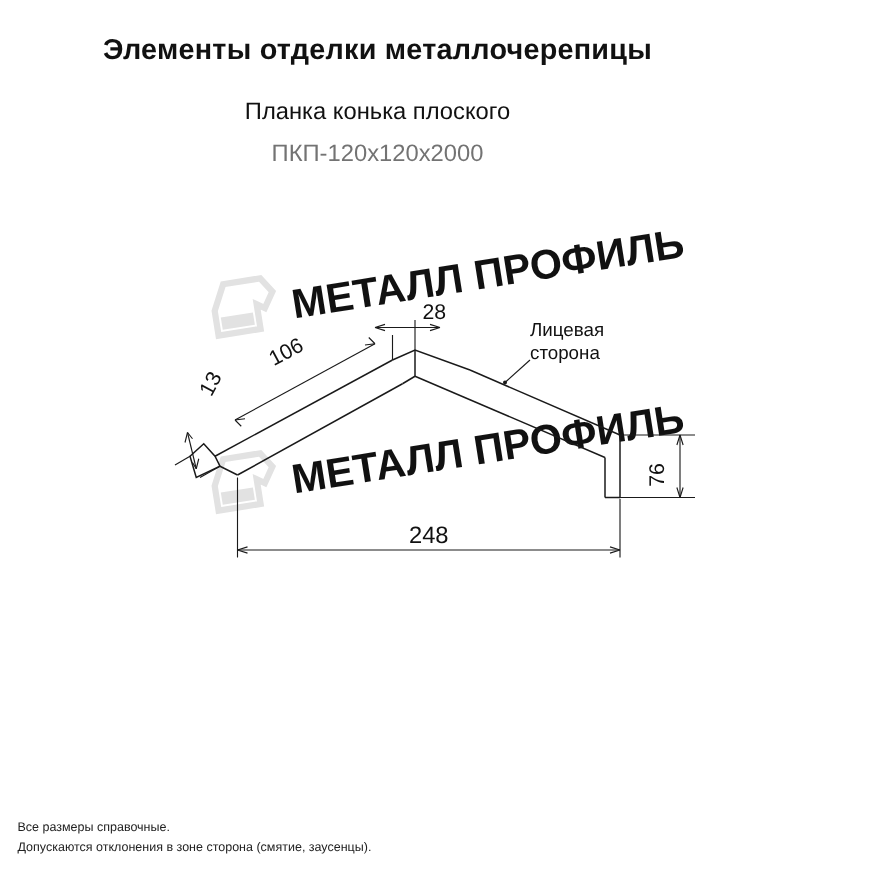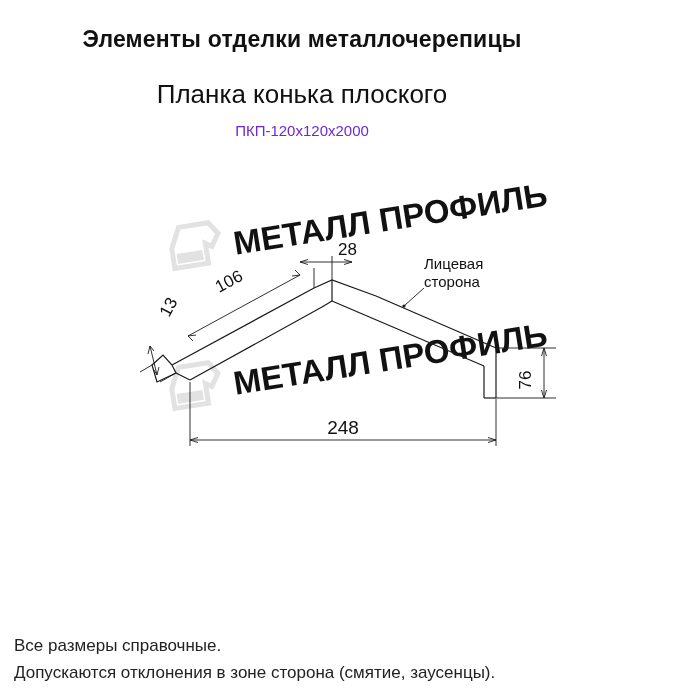--- a/index.html
+++ b/index.html
@@ -27,41 +27,41 @@
     text-align: center;
   }
   .title-main {
     font-size: 23px;
     font-weight: bold;
     letter-spacing: 0.2px;
     margin-top: 26px;
     color: #111111;
   }
   .title-sub {
-    font-size: 26px;
+    font-size: 19px;
     margin-top: 26px;
     color: #111111;
   }
   .title-code {
-    font-size: 15px;
+    font-size: 19px;
     margin-top: 12px;
-    color: #6d28d9;
+    color: #737373;
   }
   .drawing {
     position: absolute;
     top: 170px;
     left: 0;
     width: 700px;
     height: 330px;
   }
   .footer {
     position: absolute;
     left: 14px;
     bottom: 14px;
-    font-size: 17px;
+    font-size: 10px;
     line-height: 1.55;
     color: #222222;
   }
   svg text {
     font-family: "Liberation Sans", sans-serif;
     fill: #111111;
   }
 </style>
 </head>
 <body>

